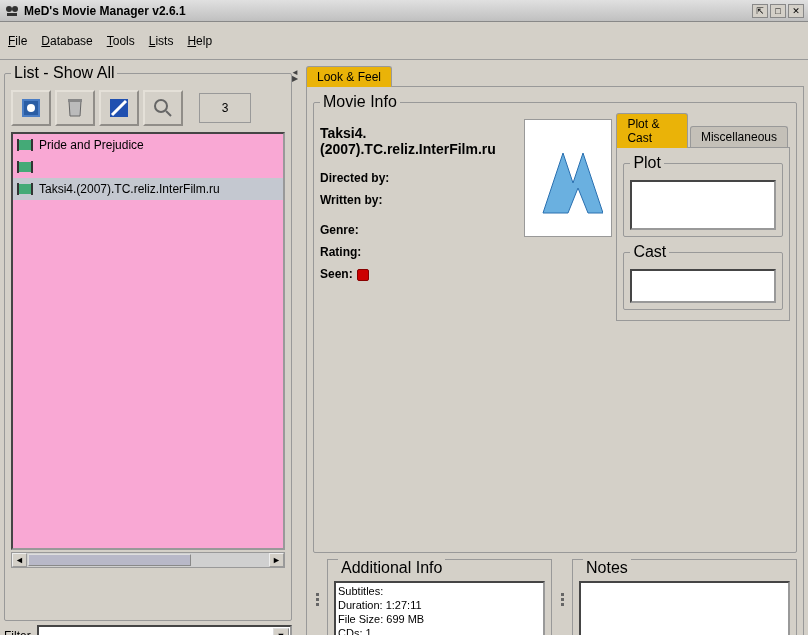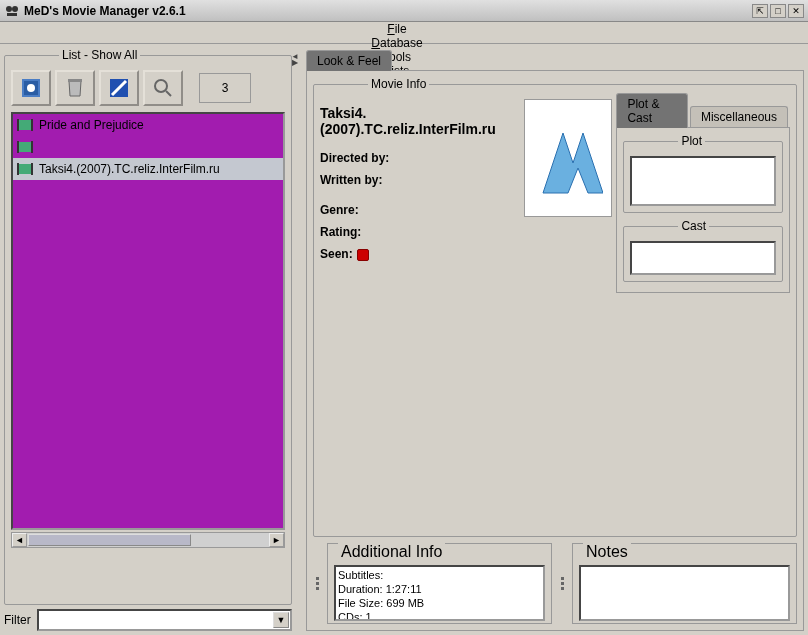--- a/index.html
+++ b/index.html
@@ -16,53 +16,52 @@
   border-bottom: 1px solid #888;
   height: 22px;
   display: flex;
   align-items: center;
   padding: 0 4px;
 }
 .title-bar .app-icon { width: 16px; height: 16px; margin-right: 4px; }
 .title-bar .title { font-weight: bold; flex: 1; }
 .title-bar .win-btn { width: 16px; height: 14px; border: 1px solid #888; background: #d4d0c8; margin-left: 2px; font-size: 9px; text-align: center; line-height: 12px; cursor: pointer;}
 .menu-bar {
-  height: 22px;
+  height: 38px;
   display: flex;
   align-items: center;
   padding: 0 8px;
   border-bottom: 1px solid #999;
-  flex-direction: column;
 }
 .menu-bar span { margin-right: 14px; cursor: pointer; }
 .menu-bar span u { text-decoration: underline; }
 .main { display: flex; height: calc(100% - 44px); padding: 4px; }
 .left-panel { width: 288px; display: flex; flex-direction: column; }
 .right-panel { flex: 1; margin-left: 8px; display: flex; flex-direction: column; }
 fieldset.group {
   border: 1px solid #999;
   border-radius: 2px;
   padding: 8px 6px 6px 6px;
   margin-bottom: 4px;
 }
-fieldset.group > legend { font-size: 12px; padding: 0 3px; margin-left: 48px; }
+fieldset.group > legend { font-size: 16px; padding: 0 3px; }
 .toolbar-row { display: flex; align-items: center; margin-bottom: 6px; }
 .tool-btn {
   width: 40px; height: 36px;
   border: 2px outset #e4e0d8; background: #d4d0c8;
   margin-right: 4px; display: flex; align-items: center; justify-content: center;
   cursor: pointer;
 }
 .count-box {
   width: 52px; height: 30px; border: 1px solid #999;
   display: flex; align-items: center; justify-content: center;
   margin-left: 12px; background: #d4d0c8;
 }
 .list-box {
-  height: 418px; background: #a21caf; border: 2px inset #999;
+  height: 418px; background: #f9a8d4; border: 2px inset #999;
   overflow: auto;
 }
 .list-item {
   display: flex; align-items: center; height: 22px; padding: 0 4px;
   border-bottom: 0; cursor: pointer; white-space: nowrap;
 }
 .list-item.selected { background: #c4c8d0; }
 .list-icon { width: 16px; height: 16px; margin-right: 6px; flex-shrink: 0; }
 .hscroll {
   height: 16px; background: #d0d0d0; border: 1px solid #999;
@@ -74,21 +73,21 @@
 .filter-row { display: flex; align-items: center; }
 .filter-row label { margin-right: 6px; }
 .filter-input { flex: 1; height: 22px; border: 2px inset #999; background: #fff; padding: 0 2px; position: relative; }
 .filter-input .dd-arrow { position: absolute; right: 1px; top: 1px; width: 16px; height: 16px; border: 1px outset #ddd; background: #d4d0c8; text-align: center; font-size: 9px; line-height: 14px; cursor: pointer;}
 .tab-strip { display: flex; align-items: flex-end; height: 22px; }
 .tab {
   border: 1px solid #999; border-bottom: none;
   padding: 3px 10px; background: #c4c0b8; margin-right: 2px;
   border-radius: 3px 3px 0 0; cursor: pointer;
 }
-.tab.active { background: #737373; position: relative; top: 1px; }
+.tab.active { background: #eab308; position: relative; top: 1px; }
 .tab-body { border: 1px solid #999; padding: 6px; flex: 1; display: flex; flex-direction: column; background: #d4d0c8; }
 .movie-header { display: flex; }
 .movie-meta { flex: 1; }
 .movie-title { font-weight: bold; font-size: 14px; margin: 6px 0 10px 0; }
 .meta-label { font-weight: bold; margin: 4px 0; display: inline-block; }
 .cover {
   width: 88px; height: 118px; border: 1px solid #999; background: #fff;
   display: flex; align-items: center; justify-content: center; margin-right: 4px;
 }
 .seen-dot { display: inline-block; width: 12px; height: 12px; background: #c00; border: 1px solid #800; border-radius: 2px; vertical-align: middle; margin-left: 4px;}

